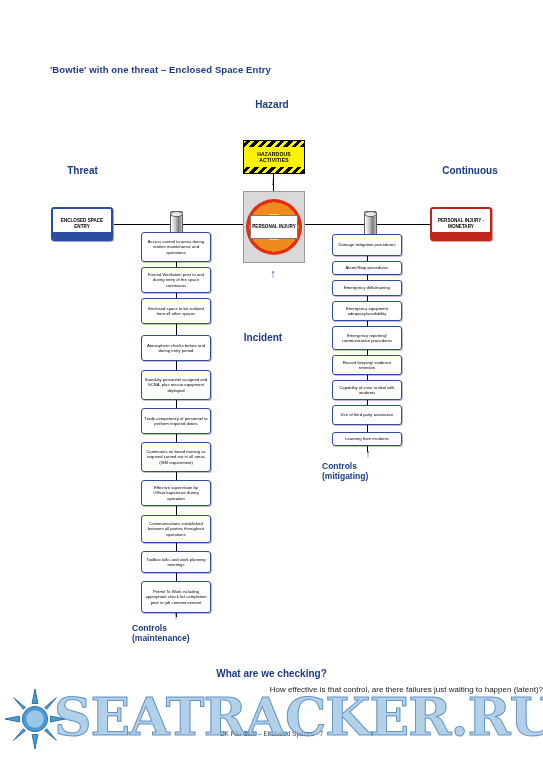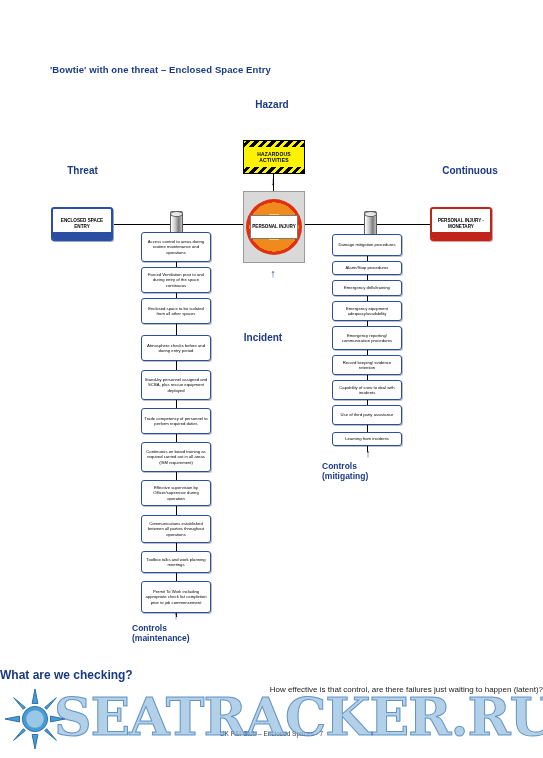--- a/index.html
+++ b/index.html
@@ -107,22 +107,22 @@
     position:absolute;width:70px;box-sizing:border-box;
     background:#ffffff;border:1px solid #2b4ea2;border-radius:3px;
     box-shadow:1px 1px 0 rgba(0,0,0,.25);
     font-size:4.2px;line-height:5.2px;color:#000;text-align:center;
     display:flex;align-items:center;justify-content:center;
     padding:1px 2px;
   }
 
   
   .foot-q{
-    position:absolute;left:0;top:668px;width:543px;text-align:left;
-    font-size:12px;font-weight:bold;color:#1b3a86;
+    position:absolute;left:0;top:668px;width:543px;text-align:center;
+    font-size:10px;font-weight:bold;color:#1b3a86;
   }
   .foot-sub{
     position:absolute;left:0;top:685px;width:543px;text-align:right;
     font-size:8px;color:#222;
   }
   .foot-ref{
     position:absolute;left:0;top:730px;width:543px;text-align:center;
     font-size:6.5px;color:#3a3a3a;
   }
 

